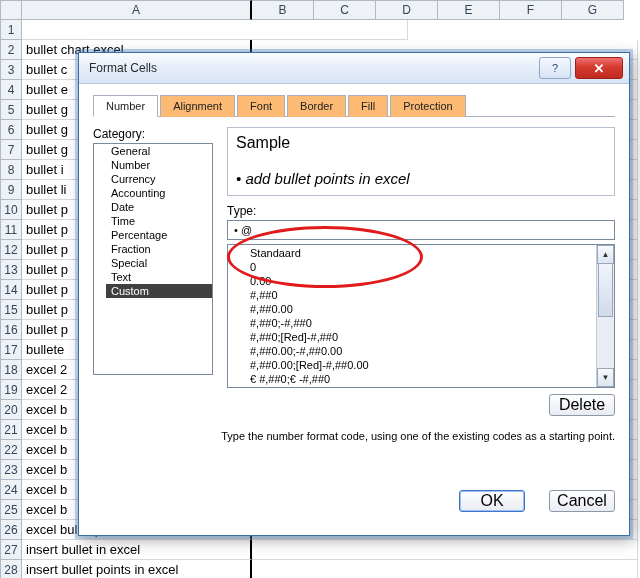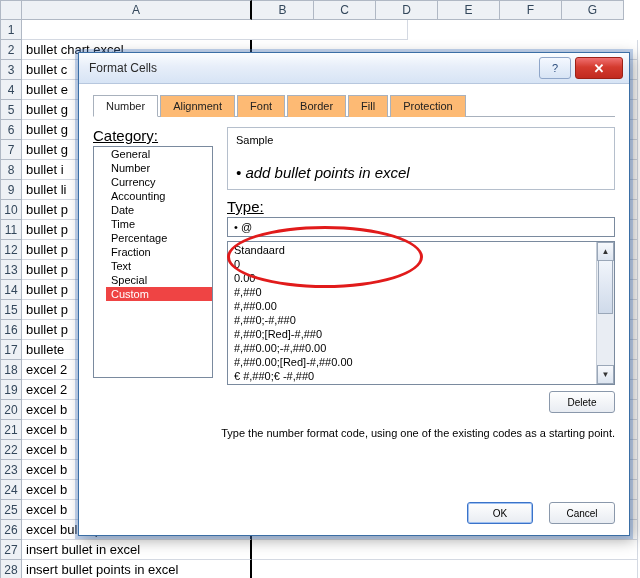--- a/index.html
+++ b/index.html
@@ -25,42 +25,42 @@
 .titlebar .tbtn{width:30px;height:20px;margin-left:4px;border:1px solid #8fa6c9;border-radius:3px;background:linear-gradient(#f4f8ff,#d7e4f5);display:flex;align-items:center;justify-content:center;color:#2c4d7d;}
 .titlebar .tbtn.close{width:46px;background:linear-gradient(#f07070,#d43b2f 45%,#c12a1f);border-color:#9c2015;color:#fff;font-weight:bold;font-size:13px;}
 .dlg-body{padding:10px 14px 12px;position:relative;height:calc(100% - 30px);box-sizing:border-box;}
 
 .tabs{display:flex;border-bottom:1px solid #a8b1bd;}
 .tab{padding:4px 12px;border:1px solid #a8b1bd;border-bottom:none;margin-right:2px;background:#fdba74;color:#222;font-size:11px;position:relative;top:1px;}
 .tab.active{background:#fff;border-bottom:1px solid #fff;}
 
 .content{display:flex;margin-top:10px;gap:14px;}
 .col-left{width:120px;}
-.lbl{font-size:15px;margin-bottom:2px;display:block;text-decoration:underline;}
+.lbl{font-size:12px;margin-bottom:2px;display:block;}
 .catlist{border:1px solid #7a8a9e;height:230px;overflow:auto;background:#fff;font-size:11px;padding-left:12px;}
 .catlist .item{padding:1px 5px;cursor:default;}
-.catlist .item.sel{background:#ef4444;color:#fff;}
+.catlist .item.sel{background:#404040;color:#fff;}
 .col-right{flex:1;}
 .sample-box{border:1px solid #b5bfcc;padding:6px 8px 8px;margin-bottom:8px;}
-.sample-box .slabel{font-size:11px;}
+.sample-box .slabel{font-size:16px;}
 .sample-box .sval{font-size:15px;margin-top:18px;font-style:italic;}
 .type-input{width:100%;box-sizing:border-box;border:1px solid #7a8a9e;height:20px;padding:2px 6px;font-size:11px;font-family:inherit;}
 .fmtlist-wrap{position:relative;margin-top:4px;}
-.fmtlist{border:1px solid #7a8a9e;height:140px;overflow:hidden;background:#fff;font-size:11px;padding:1px 0;}
+.fmtlist{border:1px solid #7a8a9e;height:140px;overflow:hidden;background:#fff;font-size:11px;padding:1px 16px;}
 .fmtlist .fitem{padding:0 6px;line-height:14px;white-space:nowrap;}
 .scroll{position:absolute;right:1px;top:1px;bottom:1px;width:17px;background:#e9edf3;border-left:1px solid #c3cbd6;}
 .scroll .sbtn{height:17px;border:1px solid #9aa7b8;background:linear-gradient(#f7f9fc,#dde5f0);display:flex;align-items:center;justify-content:center;font-size:8px;color:#333;}
 .scroll .thumb{position:absolute;left:1px;right:1px;top:18px;height:52px;border:1px solid #9aa7b8;background:linear-gradient(#f1f5fb,#cfdaea);}
 .scroll .sbtn.dn{position:absolute;left:0;right:0;bottom:0;}
 
 .delete-row{display:flex;justify-content:flex-end;margin-top:6px;}
-.btn{min-width:66px;height:22px;border:1px solid #8a98ab;background:linear-gradient(#fefefe,#e8ecf2);padding:0 4px;font-size:10px;font-family:inherit;border-radius:3px;}
+.btn{min-width:66px;height:22px;border:1px solid #8a98ab;background:linear-gradient(#fefefe,#e8ecf2);padding:0 4px;font-size:16px;font-family:inherit;border-radius:3px;}
 .helptext{font-size:11px;margin-top:14px;text-align:right;}
 
-.dlg-buttons{position:absolute;right:14px;bottom:12px;display:flex;gap:16px;}
+.dlg-buttons{position:absolute;right:14px;bottom:24px;display:flex;gap:24px;}
 .btn.default{border:1px solid #3a73c9;box-shadow:0 0 0 1px #9fc0f0 inset;}
 
 
 .ellipse{position:absolute;border:3px solid #e11b1b;border-radius:50%;pointer-events:none;}
 </style>
 </head>
 <body>
 <div class="stage">
 
 <div class="sheet">
@@ -242,22 +242,22 @@
         <span class="lbl">Category:</span>
         <div class="catlist" id="catlist">
               <div class="item">General</div>
               <div class="item">Number</div>
               <div class="item">Currency</div>
               <div class="item">Accounting</div>
               <div class="item">Date</div>
               <div class="item">Time</div>
               <div class="item">Percentage</div>
               <div class="item">Fraction</div>
+              <div class="item">Special</div>
               <div class="item">Text</div>
-              <div class="item">Special</div>
               <div class="item sel">Custom</div>
             </div>
       </div>
       <div class="col-right">
         <div class="sample-box">
           <div class="slabel">Sample</div>
           <div class="sval">• add bullet points in excel</div>
         </div>
         <span class="lbl">Type:</span>
         <input class="type-input" value="• @" style="">

